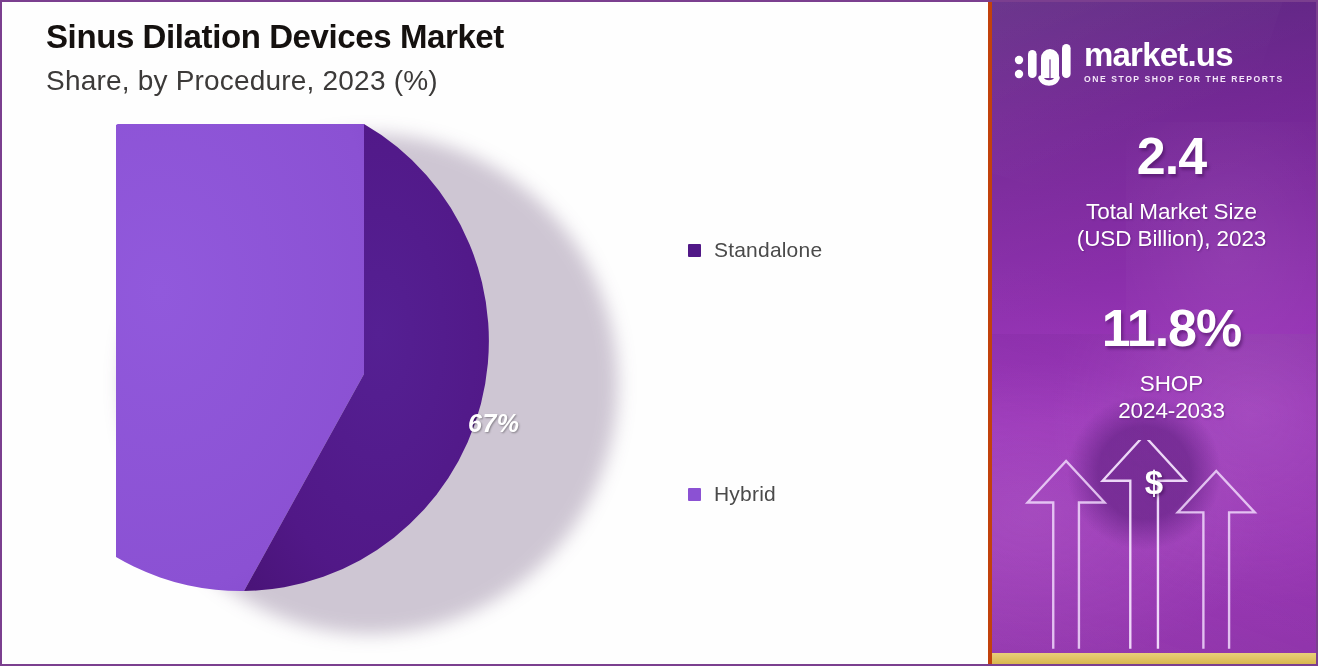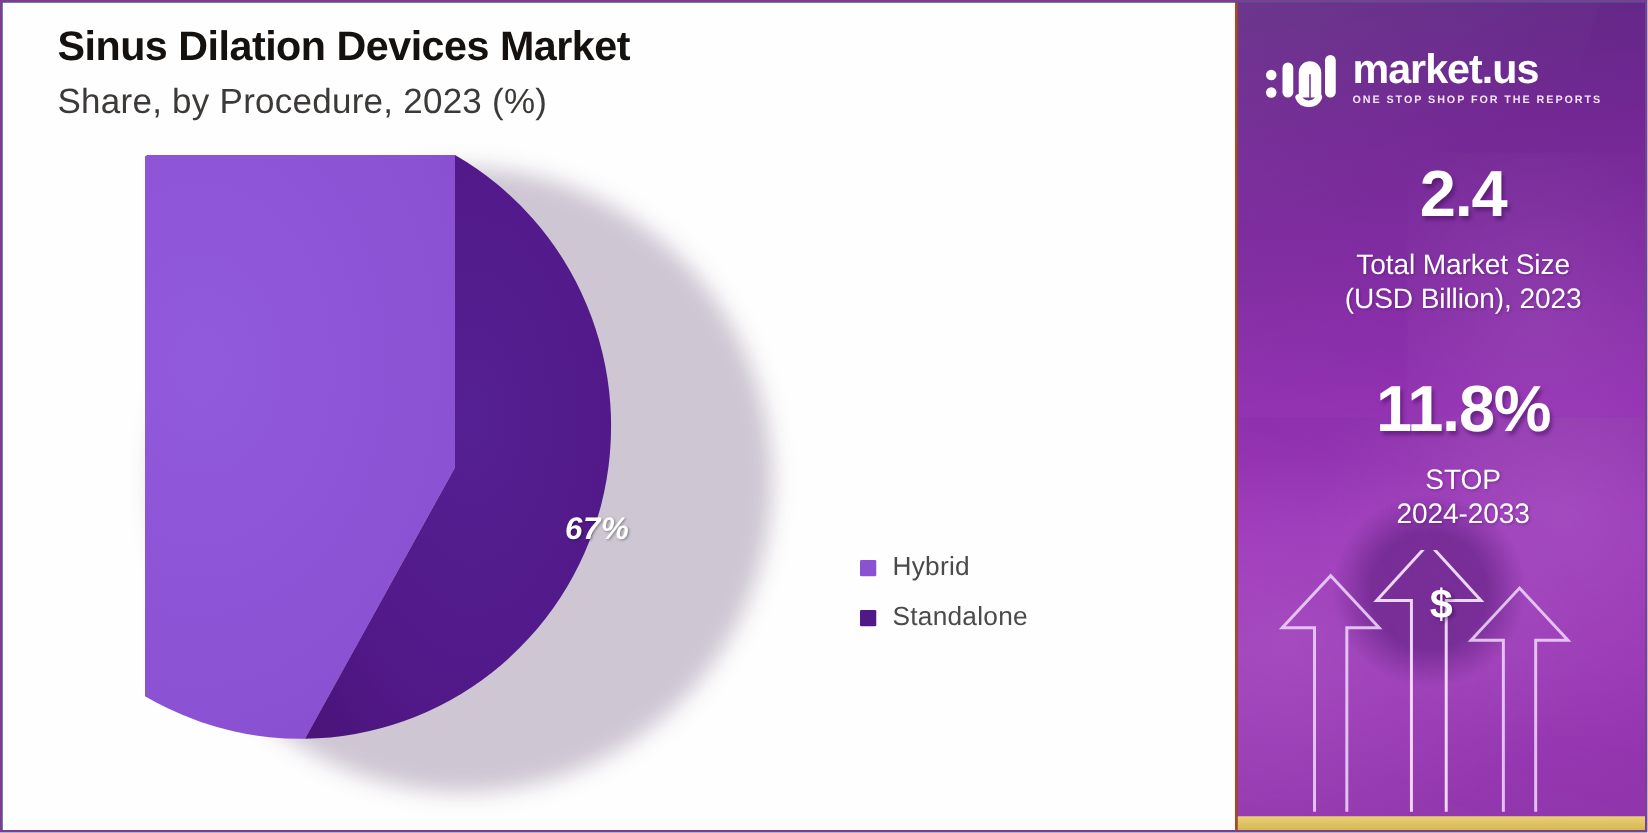--- a/index.html
+++ b/index.html
@@ -58,21 +58,21 @@
   }
   #pie {
     position: absolute;
     left: 0; top: 0;
     width: 496px; height: 500px;
   }
 
   
   #pie-label {
     position: absolute;
-    left: 336px; top: 285px;
+    left: 352px; top: 285px;
     font-size: 25px;
     font-weight: bold;
     font-style: italic;
     color: #ffffff;
     text-shadow: 1px 1px 2px rgba(0,0,0,0.35);
     letter-spacing: 0.5px;
   }
 
   
   #legend {
@@ -99,21 +99,21 @@
     letter-spacing: 0.2px;
     white-space: nowrap;
   }
 
   
   #side-panel {
     position: absolute;
     right: 0; top: 0;
     width: 328px; height: 662px;
     overflow: hidden;
-    border-left: 2px solid #c2410c;
+    border-left: 4px solid #c2410c;
   }
   #side-bg {
     position: absolute; inset: 0;
     background:
       linear-gradient(158deg, rgba(255,255,255,0.055) 0%, rgba(255,255,255,0) 42%),
       linear-gradient(20deg, rgba(255,255,255,0.05) 0%, rgba(255,255,255,0) 55%),
       linear-gradient(176deg, #5b2080 0%, #6f2391 16%, #8b2fab 42%, #a137bf 62%, #9c34b8 80%, #8d2fa8 100%);
   }
   
   #side-bg::before {
@@ -237,27 +237,27 @@
         </defs>
 
         <path fill="url(#lightSlice)" d="M 248 250 L 128 467 A 248 250 0 1 1 248 0 Z"></path>
 
         <path fill="url(#darkSlice)" d="M 248 250 L 248 0 A 248 250 0 0 1 128 467 Z"></path>
       </svg>
       <div id="pie-label">67%</div>
     </div>
 
     <div id="legend">
+      <div class="legend-row" id="legend-row-0">
+        <span class="legend-swatch" style="background:#511887"></span>
+        <span class="legend-label">Standalone</span>
+      </div>
       <div class="legend-row" id="legend-row-1">
         <span class="legend-swatch" style="background:#8b51d3"></span>
         <span class="legend-label">Hybrid</span>
-      </div>
-      <div class="legend-row" id="legend-row-0">
-        <span class="legend-swatch" style="background:#511887"></span>
-        <span class="legend-label">Standalone</span>
       </div>
     </div>
   </div>
 
   <div id="side-panel">
     <div id="side-bg"></div>
     <div id="side-photo"></div>
 
     <svg id="side-arrows" viewBox="0 0 328 210">
       <g fill="none" stroke="#f0d8fb" stroke-width="2.4" opacity="0.85">
@@ -292,21 +292,21 @@
       <div class="stat-value">2.4</div>
       <div class="stat-label">
         <div>Total Market Size</div>
         <div>(USD Billion), 2023</div>
       </div>
     </div>
 
     <div class="stat-block" id="stat-1">
       <div class="stat-value">11.8%</div>
       <div class="stat-label">
-        <div>STOP</div>
+        <div>SHOP</div>
         <div>2024-2033</div>
       </div>
     </div>
 
     <div id="dollar-sign">$</div>
 
     <div id="side-bottom-bar"></div>
   </div>
 
 </div>

